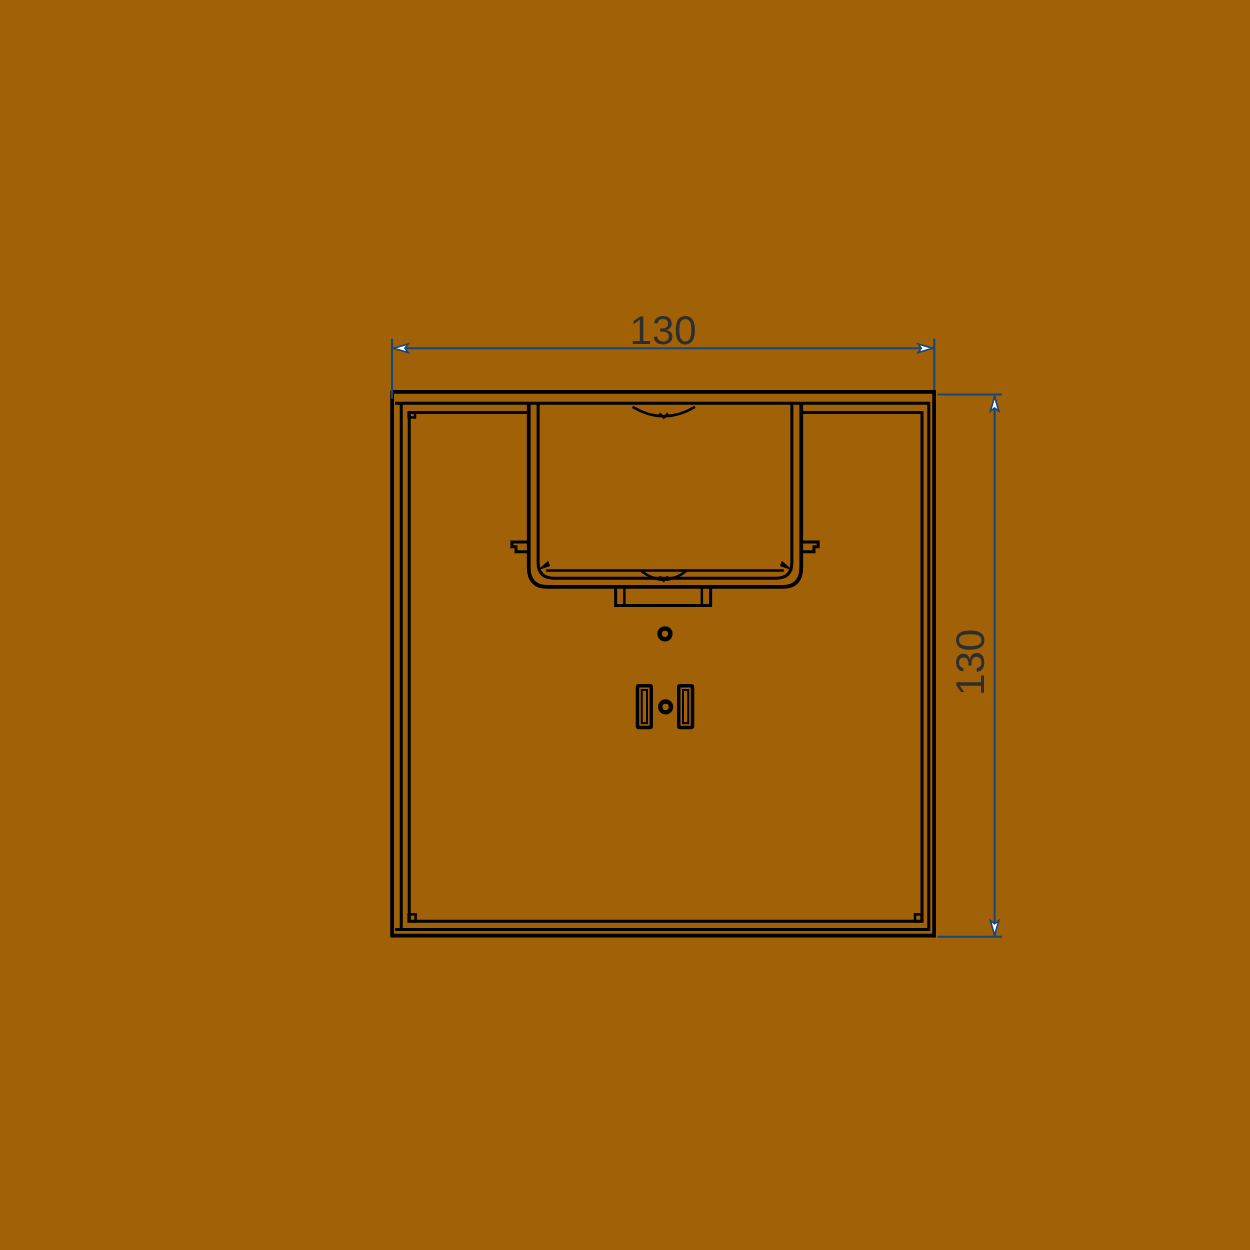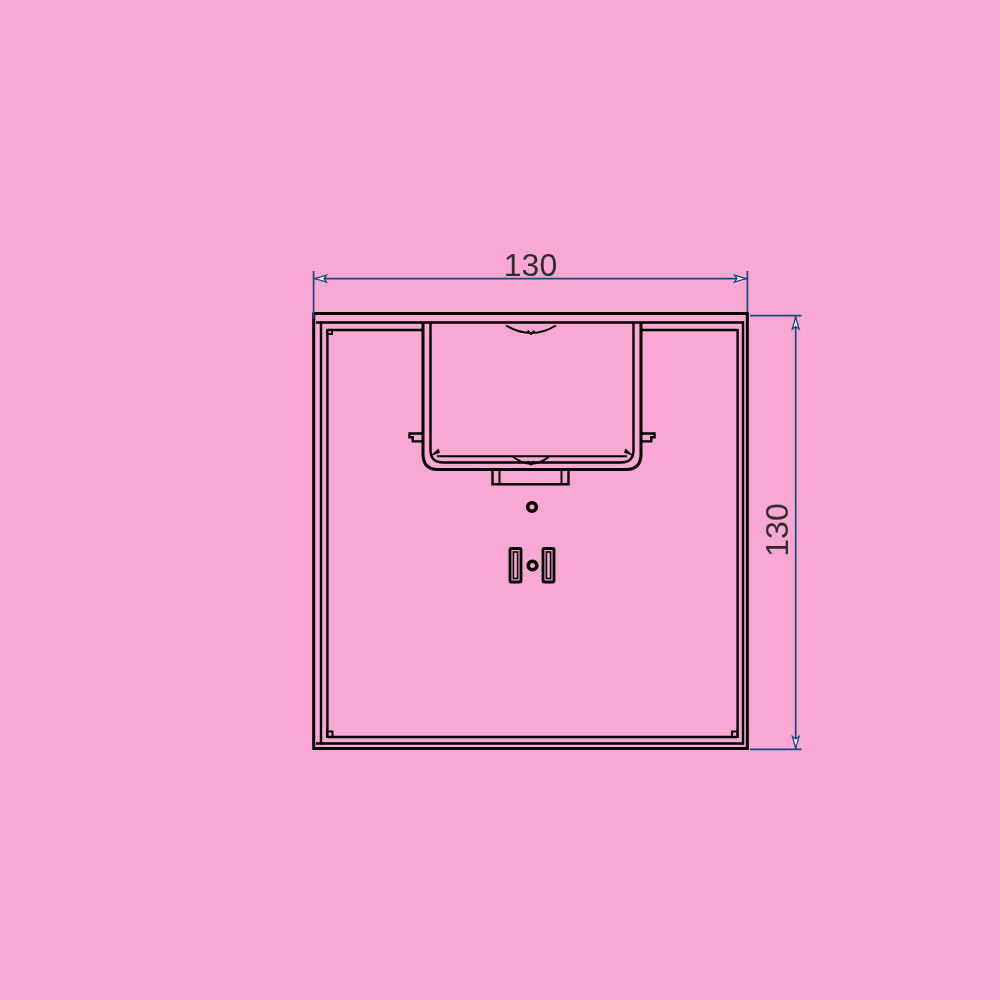--- a/index.html
+++ b/index.html
@@ -5,21 +5,21 @@
   html, body {
     margin: 0;
     padding: 0;
     background: #ffffff;
     font-family: "Liberation Sans", sans-serif;
   }
   #stage {
     position: relative;
     width: 1000px;
     height: 1000px;
-    background: #f9a8d4;
+    background: #a16207;
     overflow: hidden;
   }
   svg { position: absolute; left: 0; top: 0; }
   .part  { stroke: #000000; fill: none; stroke-linecap: butt; }
   .thick { stroke-width: 3; }
   .mid   { stroke-width: 2.4; }
   .thin  { stroke-width: 2; }
   .fillblk { fill: #000000; stroke: none; }
   .dimline { fill: none; stroke-width: 1.7; }
   .dimarrow { stroke-width: 1.3; fill: #ffffff; }

